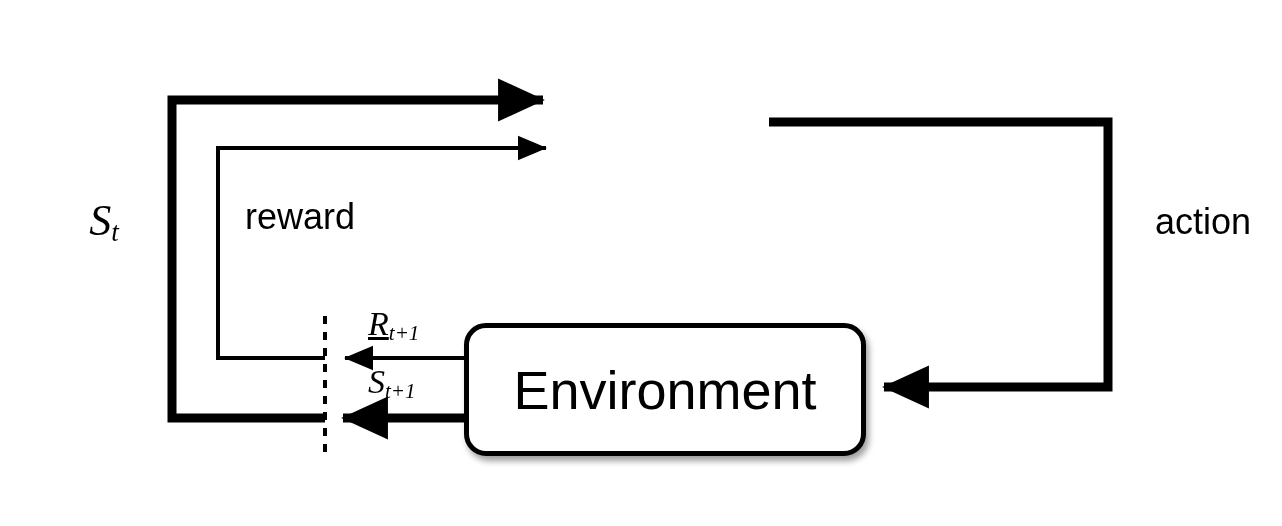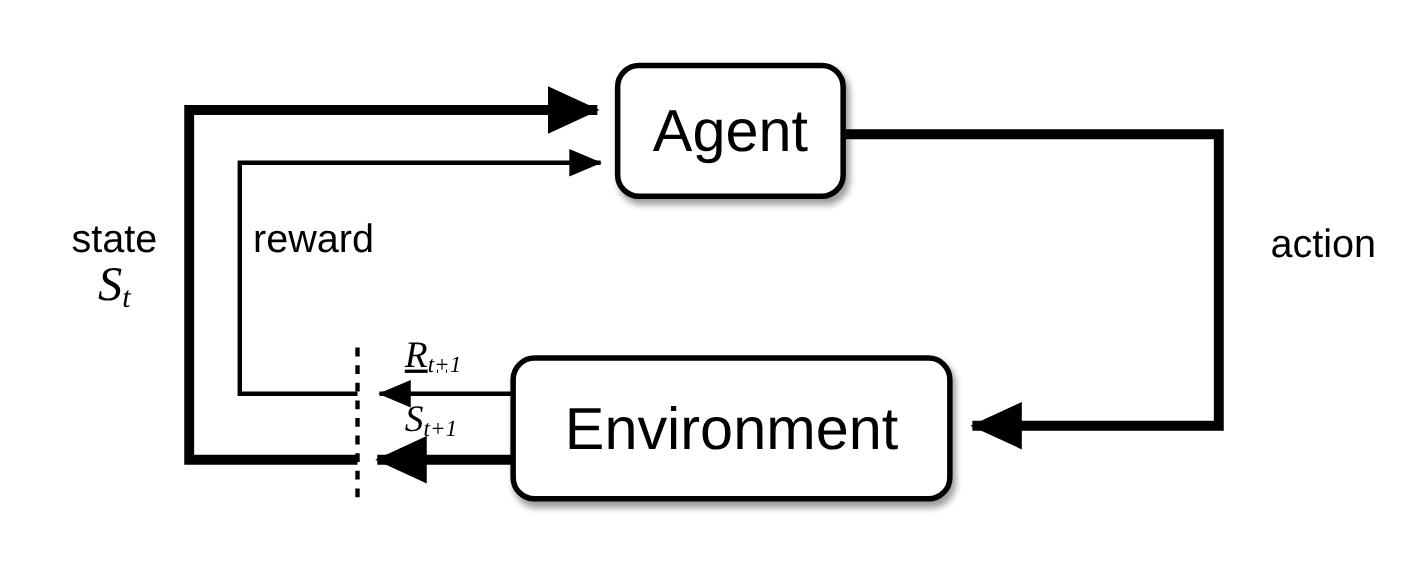--- a/index.html
+++ b/index.html
@@ -81,21 +81,21 @@
   #label-state {
     left: 40px;
     top: 198px;
     width: 128px;
     text-align: center;
   }
   #label-reward {
     left: 230px;
     top: 198px;
     width: 140px;
-    text-align: left;
+    text-align: center;
   }
   #label-action {
     left: 1128px;
     top: 203px;
     width: 150px;
     text-align: center;
   }
   #label-reward-next {
     left: 368px;
     top: 306px;
@@ -130,30 +130,26 @@
 
     <path d="M 769 122 L 1108 122 L 1108 387 L 884 387" fill="none" stroke="#000000" stroke-width="9" stroke-linecap="butt" stroke-linejoin="miter" marker-end="url(#arrow-thick)"></path>
 
     <path d="M 466 358 L 345 358" fill="none" stroke="#000000" stroke-width="4" stroke-linecap="butt" marker-end="url(#arrow-thin)"></path>
 
     <path d="M 466 418 L 343 418" fill="none" stroke="#000000" stroke-width="9" stroke-linecap="butt" marker-end="url(#arrow-thick)"></path>
 
     <line x1="325" y1="316" x2="325" y2="458" stroke="#000000" stroke-width="4" stroke-dasharray="8 8"></line>
   </svg>
 
-  <div class="node-box" id="agent-box">
-    <span class="node-label">Agent</span>
-  </div>
 
   <div class="node-box" id="environment-box">
     <span class="node-label">Environment</span>
   </div>
 
   <div class="edge-label" id="label-state">
-    <span class="word">state</span>
     <span class="math"><span>S</span><sub>t</sub></span>
   </div>
 
   <div class="edge-label" id="label-reward">
     <span class="word">reward</span>
   </div>
 
   <div class="edge-label" id="label-action">
     <span class="word">action</span>
   </div>

